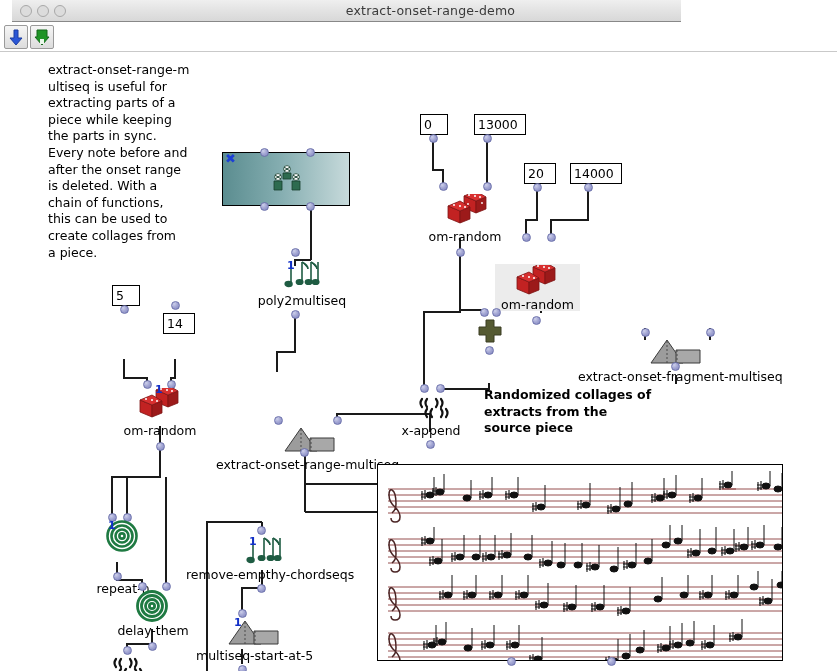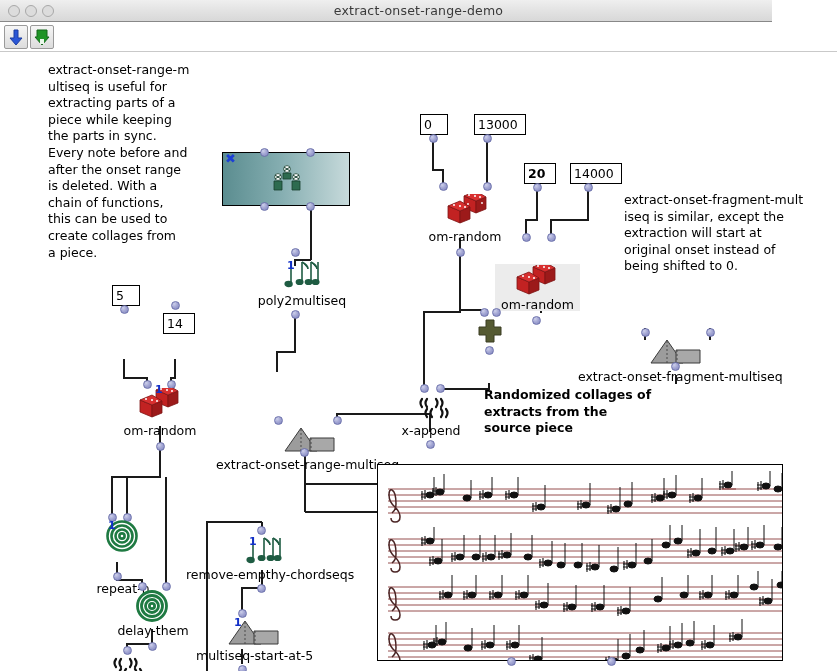--- a/index.html
+++ b/index.html
@@ -10,22 +10,22 @@
   }
   #app {
     position: relative;
     width: 837px; height: 671px;
     overflow: hidden;
     background: #ffffff;
   }
 
   
   .titlebar {
-    position: absolute; left: 0; top: 0;
-    width: 772px; height: 22px;
+    position: absolute; left: 12px; top: 0;
+    width: 669px; height: 22px;
     background: linear-gradient(to bottom, #efefef 0%, #e4e4e4 45%, #d8d8d8 100%);
     border-bottom: 1px solid #888;
   }
   .title-text {
     position: absolute; left: 0; top: 0; width: 837px;
     text-align: center; line-height: 22px;
     font-size: 12.5px; color: #3a3a3a;
     letter-spacing: 0.2px;
   }
   .traffic {
@@ -235,25 +235,20 @@
 the parts in sync.
 Every note before and
 after the onset range
 is deleted. With a
 chain of functions,
 this can be used to
 create collages from
 a piece.</div>
 
 
-    <div class="comment" style="left:624px; top:140px; width:200px;">extract-onset-fragment-mult
-iseq is similar, except the
-extraction will start at
-original onset instead of
-being shifted to 0.</div>
 
     <div class="comment" style="left:484px; top:335px; width:190px;font-weight:bold;">Randomized collages of
 extracts from the
 source piece</div>
 
     <div class="polybox" style="left:222px; top:100px; width:128px; height:54px;">
       <span class="poly-x">✖</span>
       <svg width="40" height="30" viewBox="0 0 40 30" style="position:absolute;left:44px;top:12px;">
         <g fill="#2d6b4f" stroke="#17402f" stroke-width="0.8">
           <circle cx="20" cy="4" r="3.4" fill="#fff" stroke="#17402f"></circle>
@@ -294,21 +289,21 @@
       <div class="node-label" style="left:-28px; top:42px; width:100px;">poly2multiseq</div>
       <div class="port" style="left:11px; top:58px;"></div>
     </div>
 
     <div class="numbox" style="left:420px; top:62px; width:28px;">0</div>
     <div class="port" style="left:429px; top:82px;"></div>
 
     <div class="numbox" style="left:474px; top:62px; width:52px;">13000</div>
     <div class="port" style="left:483px; top:82px;"></div>
 
-    <div class="numbox" style="left:524px; top:111px; width:32px;font-weight:bold;">20</div>
+    <div class="numbox" style="left:524px; top:111px; width:32px;">20</div>
     <div class="port" style="left:533px; top:131px;"></div>
 
     <div class="numbox" style="left:570px; top:111px; width:52px;">14000</div>
     <div class="port" style="left:584px; top:131px;"></div>
 
     <div class="node" style="left:420px; top:128px;">
       <div class="port" style="left:19px; top:2px;"></div>
       <div class="port" style="left:63px; top:2px;"></div>
       <svg width="46" height="34" viewBox="0 0 46 34" style="position:absolute;left:24px;top:14px;">
         <g stroke="#7d1414" stroke-width="0.8">

